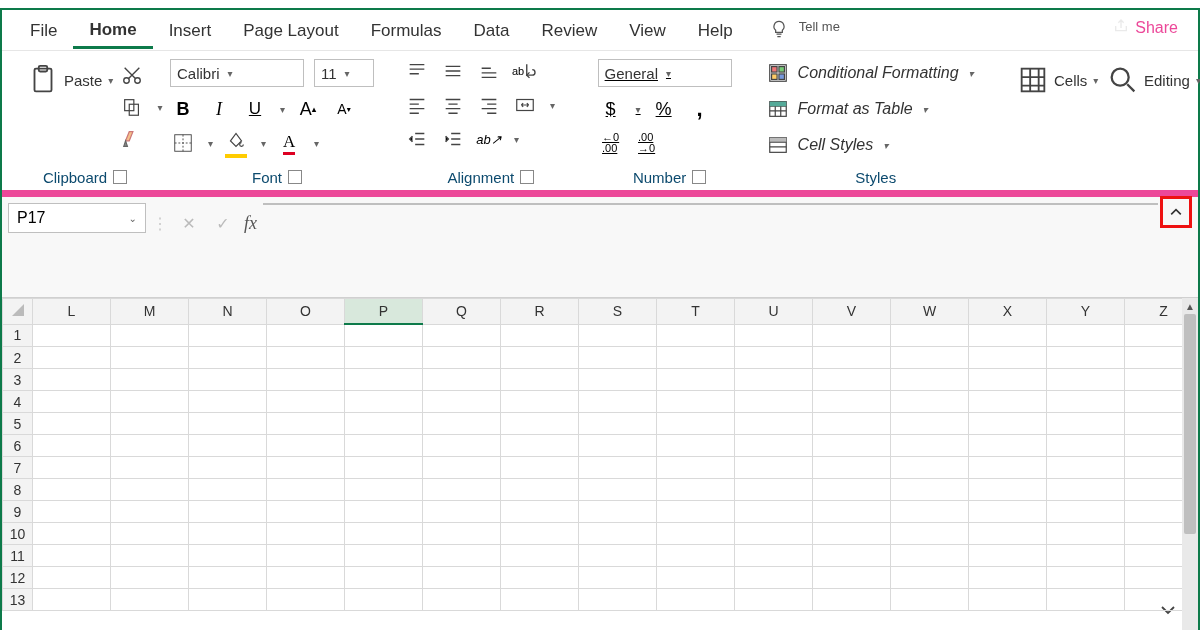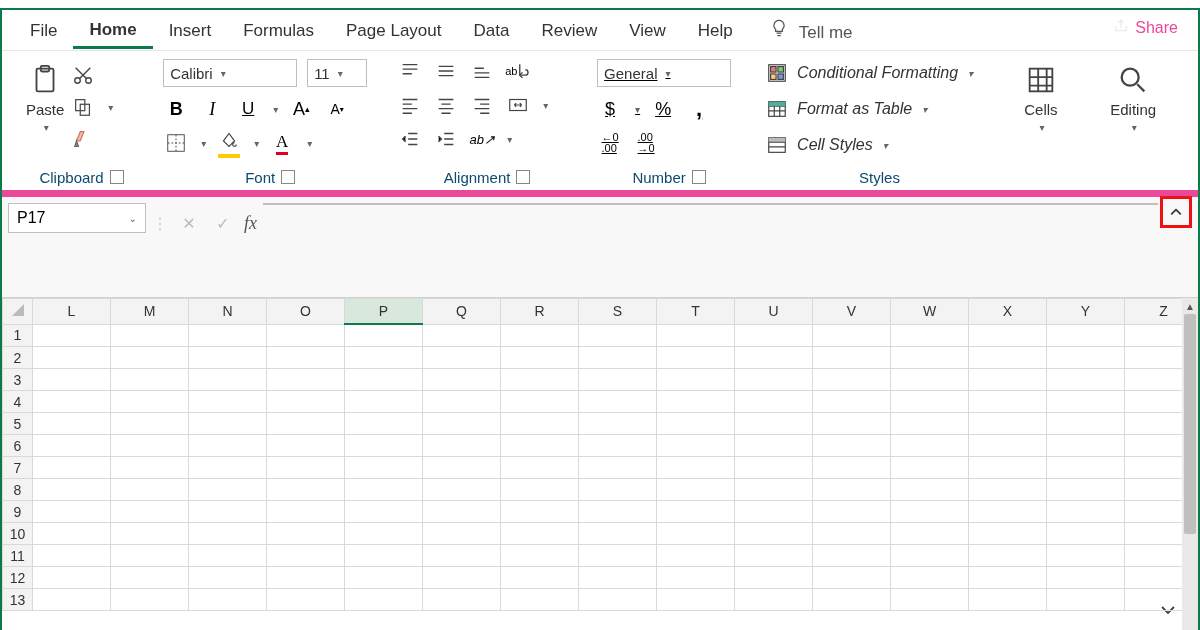--- a/index.html
+++ b/index.html
@@ -1,35 +1,35 @@
 <!DOCTYPE html>
 <html><head>
 <meta charset="utf-8">
 <style>
   html, body { margin:0; padding:0; font-family: "Segoe UI", Arial, sans-serif; background:#fff; }
   .app { width:1200px; height:630px; border:2px solid #0d7a4a; box-sizing:border-box; background:#fff; position:relative;margin-top:8px; }
   
   .tabstrip { height:40px; display:flex; align-items:center; gap:0; padding:0 12px; border-bottom:1px solid #e6e6e6; }
   .tab { padding:8px 16px 6px; font-size:17px; color:#333; cursor:pointer; }
   .tab.active { font-weight:600; border-bottom:3px solid #0d7a4a; }
-  .tellme-wrap { display:flex; align-items:flex-end; margin-left:20px; gap:10px; color:#555; font-size:17px;}
+  .tellme-wrap { display:flex; align-items:flex-start; margin-left:20px; gap:10px; color:#555; font-size:13px;}
   .bulb-icon svg { width:20px; height:20px; }
   .share { position:absolute; right:20px; top:8px; color:#ec4899; font-size:16px; display:flex; align-items:center; gap:6px;}
   .share svg { width:16px; height:16px; opacity:.3;}
   
   .ribbon { height:135px; background:#fff; display:flex; padding:4px 8px 0; }
   .group { border-right:0; padding:4px 10px 2px; display:flex; flex-direction:column; justify-content:flex-end; position:relative;}
   .group-label { text-align:center; font-size:15px; color:#0c4a6e; height:22px; display:flex; align-items:center; justify-content:center; gap:6px;}
   .group-body { flex:1; display:flex; align-items:flex-start; }
   .col { display:flex; flex-direction:column; gap:8px; margin-right:10px;}
   .row { display:flex; align-items:center; gap:10px;}
   .iconbtn { width:26px; height:24px; display:flex; align-items:center; justify-content:center; cursor:pointer;}
   .iconbtn svg { width:22px; height:22px; }
   .dd { font-size:10px; color:#666; margin-left:2px;}
-  .bigbtn { display:flex; flex-direction:column; align-items:center; gap:4px; padding:4px 6px; cursor:pointer;}
+  .bigbtn { display:flex; flex-direction:row; align-items:center; gap:4px; padding:4px 6px; cursor:pointer;}
   .bigbtn svg { width:34px; height:34px;}
   .bigbtn-label { font-size:15px; color:#333;}
   .combo { height:26px; border:1px solid #bfbfbf; background:#fff; display:flex; align-items:center; padding:0 6px; font-size:15px; color:#333; gap:8px; cursor:pointer;}
   .combo .arrow { font-size:10px; color:#666;}
   .ribbon-collapse { position:absolute; right:18px; bottom:14px; width:24px; height:24px; display:flex; align-items:center; justify-content:center; cursor:pointer;}
   
   .formulabar { height:100px; border-top:7px solid #ec4899; border-bottom:1px solid #d0d0d0; background:#f8f8f8; display:flex; align-items:flex-start;}
   .namebox { width:120px; border:1px solid #bfbfbf; background:#fff; margin:6px; display:flex; align-items:center; height:28px; padding:0 8px; font-size:16px; justify-content:space-between;}
   .fb-btns { display:flex; align-items:center; height:40px; gap:8px; color:#999; padding-top:6px;}
   .fb-btns .sep { color:#ccc;}
@@ -61,22 +61,22 @@
 </style>
 </head>
 <body>
 
 <div class="app">
 
   <div class="tabstrip">
     <div class="tab">File</div>
     <div class="tab active">Home</div>
     <div class="tab">Insert</div>
+    <div class="tab">Page Layout</div>
     <div class="tab">Formulas</div>
-    <div class="tab">Page Layout</div>
     <div class="tab">Data</div>
     <div class="tab">Review</div>
     <div class="tab">View</div>
     <div class="tab">Help</div>
     <div class="tellme-wrap">
       <span class="bulb-icon">
         <svg viewBox="0 0 24 24" fill="none" stroke="#555" stroke-width="1.5">
             <path d="M9 18h6M10 21h4M12 3a6 6 0 0 0-4 10.5V16h8v-2.5A6 6 0 0 0 12 3z"></path>
           </svg>
       </span>

